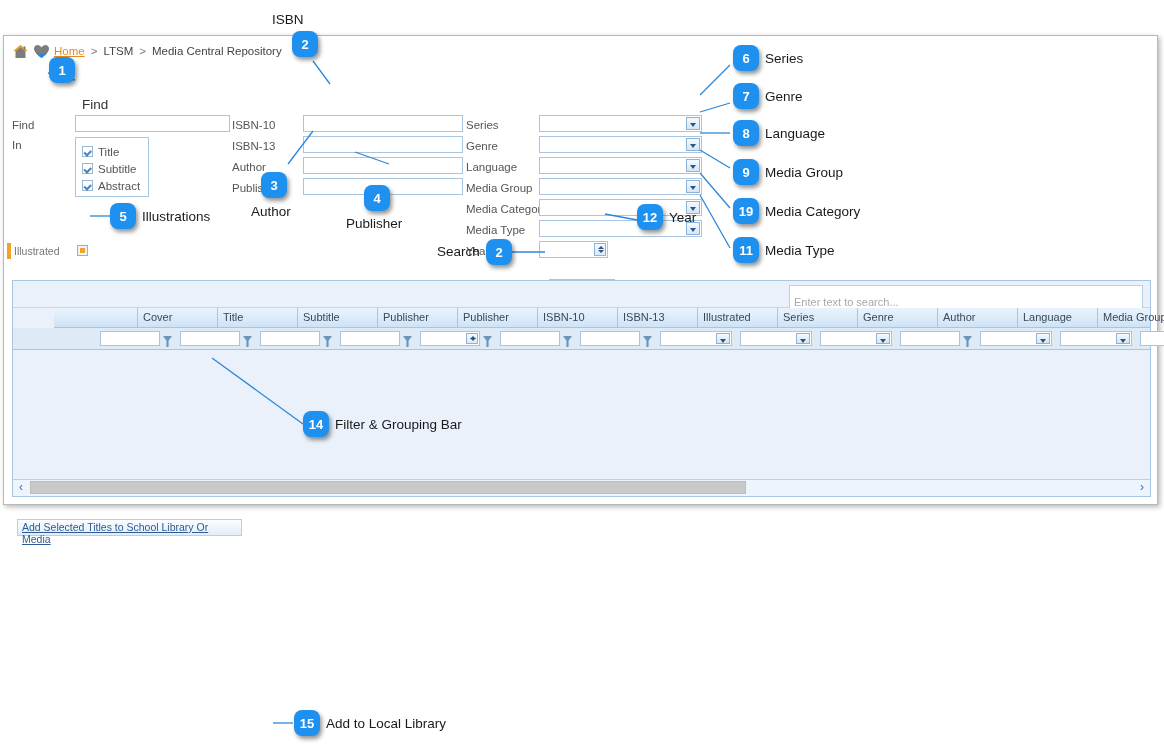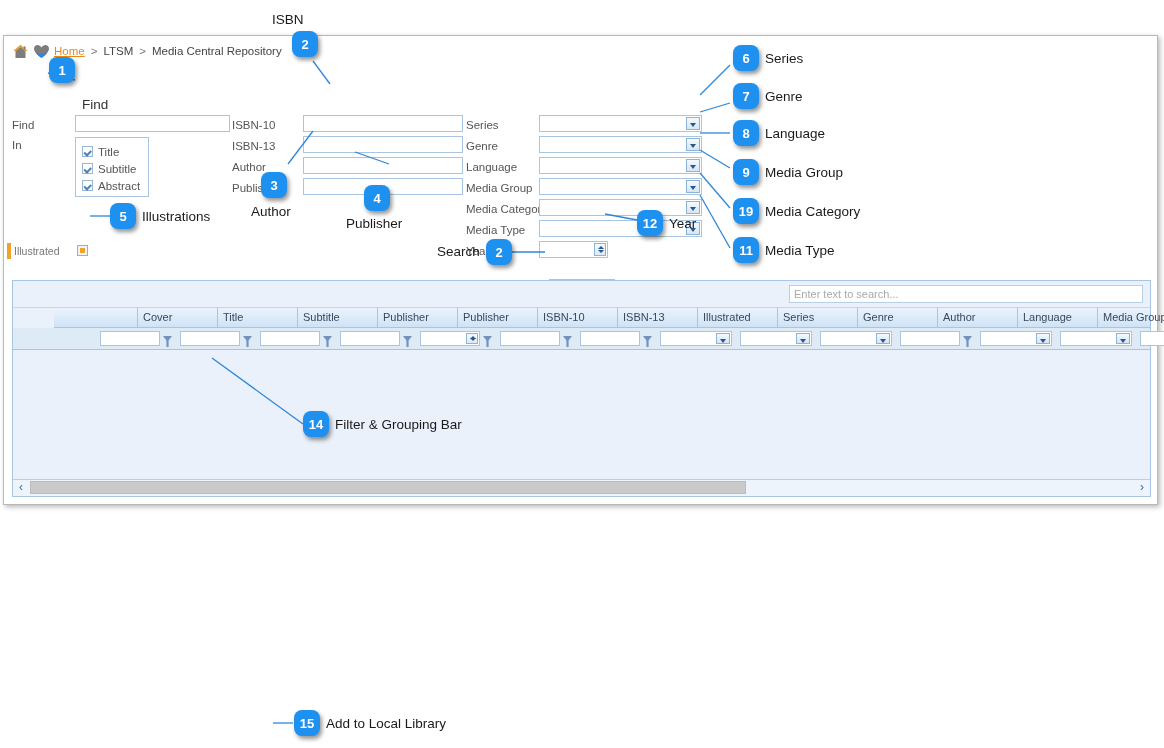--- a/index.html
+++ b/index.html
@@ -53,21 +53,21 @@
 
   .search-btn{position:absolute;left:545px;top:243px;width:66px;height:19px;
     background:linear-gradient(#fbfdff,#dbe9f7);border:1px solid #a8c6e2;box-sizing:border-box;
     font-size:10.5px;color:#36495c;cursor:pointer;font-family:"Liberation Sans",sans-serif;}
 
   
   .grid{position:absolute;left:8px;top:244px;width:1139px;height:217px;
     border:1px solid #a8c6e2;box-sizing:border-box;background:#eaf1fb;}
   .grid-toolbar{position:relative;height:26px;background:#eaf1fb;border-bottom:1px solid #c3d8ee;}
   .grid-search{position:absolute;right:7px;top:4px;width:354px;height:17px;border:1px solid #b9cfe6;
-    background:#fff;box-sizing:border-box;font-size:11px;color:#555;padding:8px 4px;outline:none;
+    background:#fff;box-sizing:border-box;font-size:11px;color:#555;padding:16px 4px;outline:none;
     font-family:"Liberation Sans",sans-serif;}
   .grid-search::placeholder{color:#a9a9a9;}
   .group-bar{position:relative;height:22px;background:#eef4fb;border-bottom:1px solid #c3d8ee;}
   .group-bar span{position:absolute;left:7px;top:4px;font-size:11px;color:#7f8fa3;}
 
   .hdr-row{position:relative;height:19px;background:linear-gradient(#eaf3fc,#cfe3f6);
     border-bottom:1px solid #a8c6e2;margin-left:41px;}
   .hdr-cell{position:absolute;top:0;height:19px;box-sizing:border-box;border-right:1px solid #a8c6e2;
     font-size:11px;color:#39485a;padding:3px 0 0 5px;overflow:hidden;white-space:nowrap;}
   .flt-row{position:relative;height:21px;background:#dfeaf7;border-bottom:1px solid #a8c6e2;}
@@ -348,20 +348,21 @@
     </div>
 
 
     <div class="hscroll">
       <div class="hs-arrow" style="left:0;">‹</div>
       <div class="hs-thumb"></div>
       <div class="hs-arrow" style="right:0;">›</div>
     </div>
   </div>
 
+  <button class="add-btn">Add Selected Titles to School Library Or Media</button>
 </div>
 
 <div class="ann" style="left:49px;top:57px;">
   <span class="bub">1</span>
 </div>
 <div class="ann-only-txt" style="left:272px;top:12px;">ISBN</div>
 <div class="ann" style="left:292px;top:31px;">
   <span class="bub">2</span>
 </div>
 <div class="ann" style="left:261px;top:172px;">
@@ -393,21 +394,21 @@
   <span class="ann-txt">Media Group</span>
 </div>
 <div class="ann" style="left:733px;top:198px;">
   <span class="bub">19</span>
   <span class="ann-txt">Media Category</span>
 </div>
 <div class="ann" style="left:733px;top:237px;">
   <span class="bub">11</span>
   <span class="ann-txt">Media Type</span>
 </div>
-<div class="ann" style="left:637px;top:210px;">
+<div class="ann" style="left:637px;top:204px;">
   <span class="bub">12</span>
   <span class="ann-txt">Year</span>
 </div>
 <div class="ann-only-txt" style="left:437px;top:244px;">Search</div>
 <div class="ann" style="left:486px;top:239px;">
   <span class="bub">2</span>
 </div>
 <div class="ann" style="left:303px;top:411px;">
   <span class="bub">14</span>
   <span class="ann-txt">Filter &amp; Grouping Bar</span>

